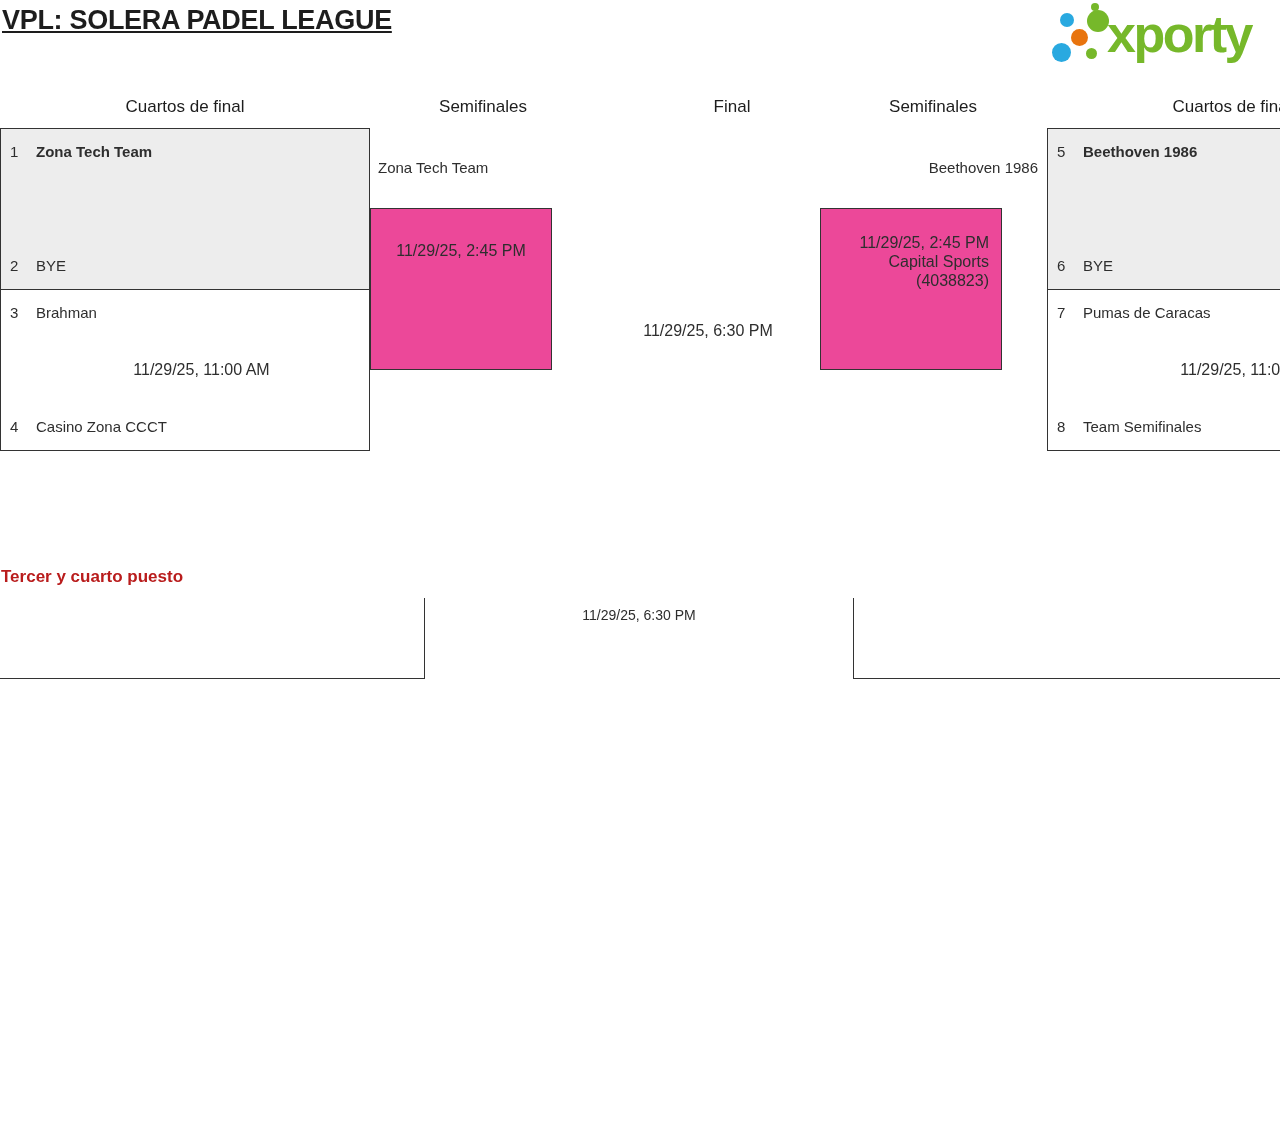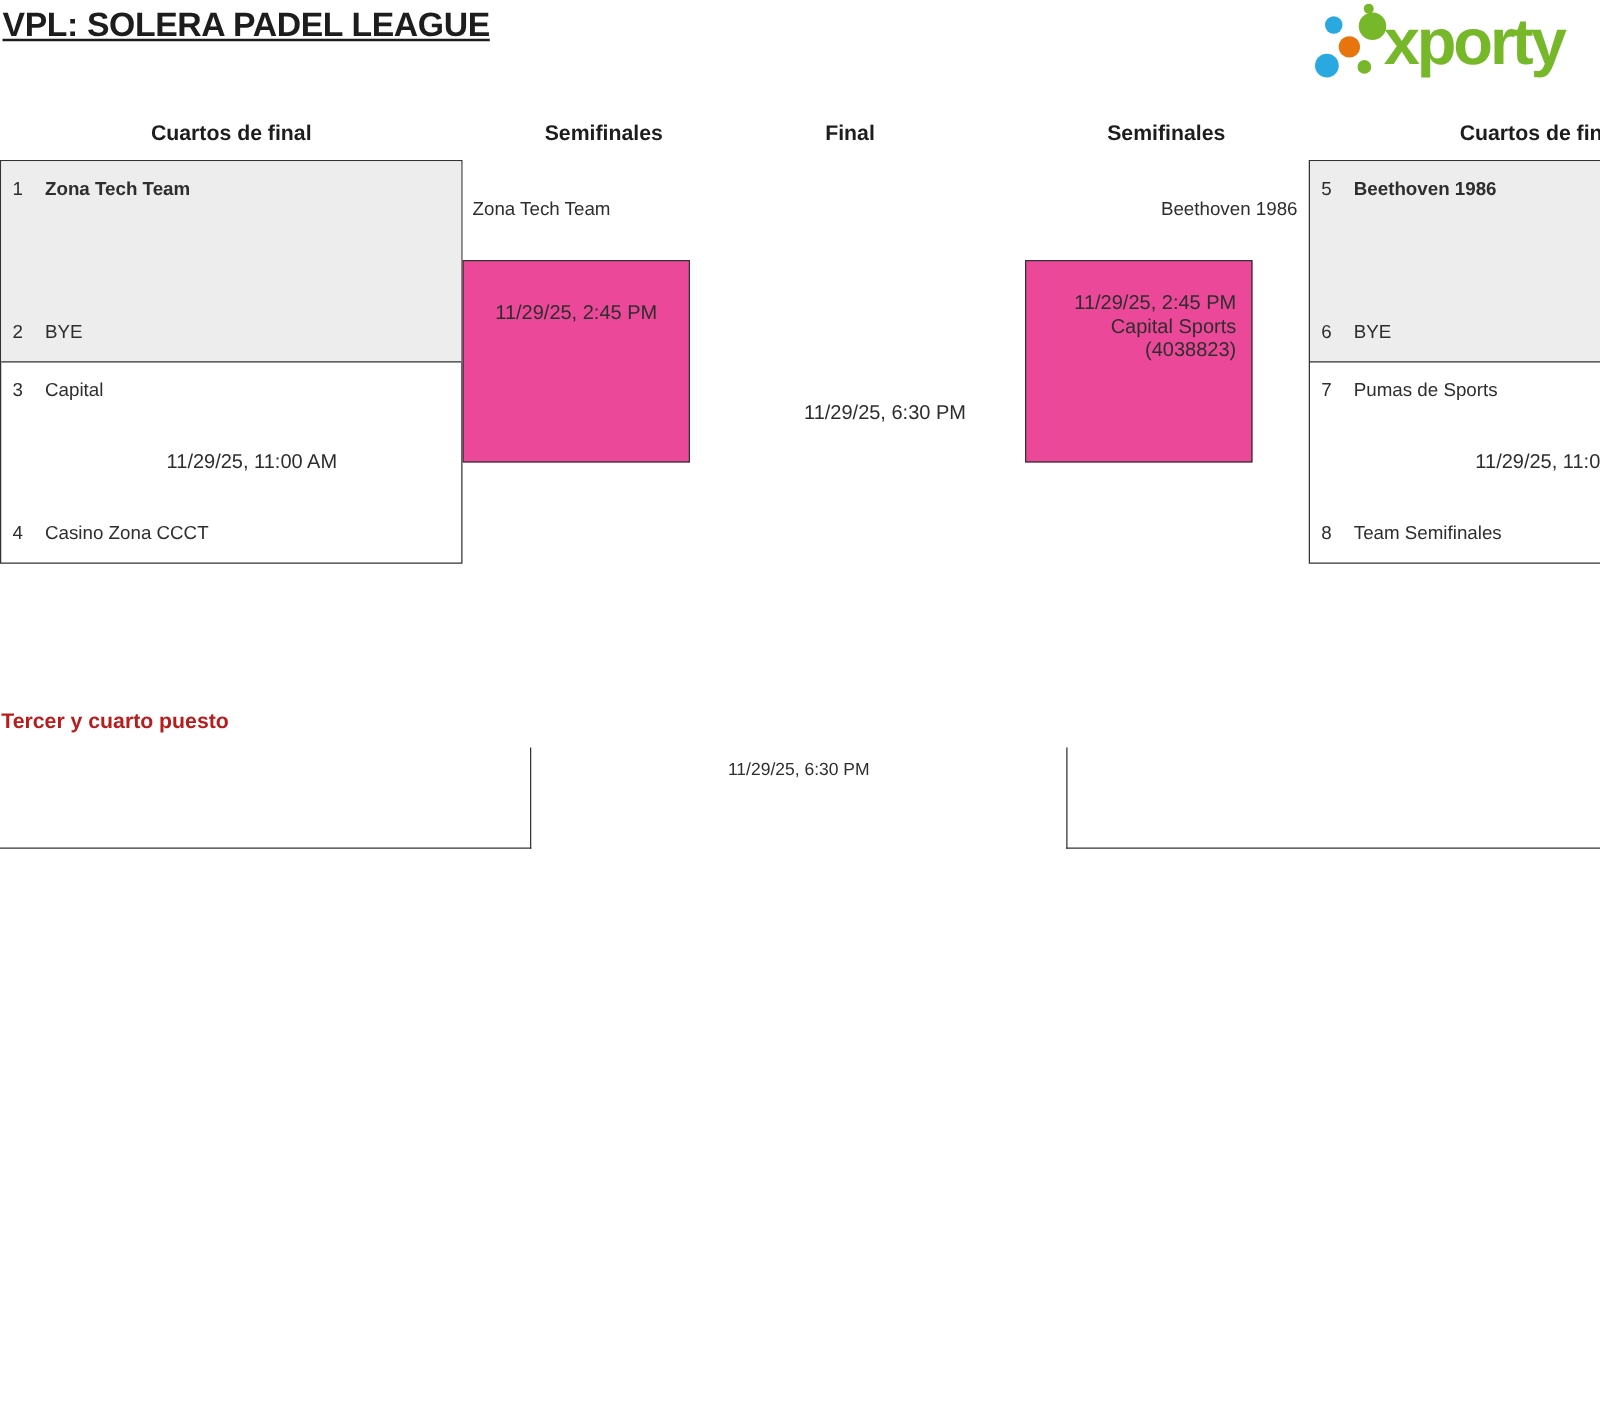--- a/index.html
+++ b/index.html
@@ -10,21 +10,21 @@
 
   
   .page-title { left:2px; top:4px; font-size:27px; line-height:33px; font-weight:700; color:#1d1d1d; letter-spacing:-0.3px;text-decoration:underline; }
 
   
   .logo { left:1045px; top:0; width:235px; height:80px; }
   .logo .dot { position:absolute; border-radius:50%; }
   .logo .wordmark { position:absolute; left:62px; top:-6px; font-size:52px; font-weight:700; letter-spacing:-2.5px; color:#76b82a; line-height:80px; }
 
   
-  .round-header { top:97px; font-size:17px; font-weight:700; color:#1d1d1d; text-align:center; }
+  .round-header { top:97px; font-size:17px; font-weight:400; color:#1d1d1d; text-align:center; }
 
   
   .qf-box { top:128px; width:370px; height:323px; border:1px solid #333333; display:flex; flex-direction:column; background:#ffffff; }
   .qf-half { flex:1 1 0; display:flex; flex-direction:column; justify-content:space-between; padding:14px 0 15px 0; }
   .qf-half.decided { background:#ededed; border-bottom:1px solid #333333; }
   .team-row { display:flex; align-items:center; padding:0 9px; font-size:15px; }
   .seed { width:17px; flex:none; font-weight:400; }
   .team-name { margin-left:9px; }
   .team-name.winner { font-weight:700; }
   .match-date { text-align:center; font-size:16px;padding-left:33px; }
@@ -56,39 +56,39 @@
   <span class="dot" style="left:15px;top:13px;width:14px;height:14px;background:#29a9e0;"></span>
   <span class="dot" style="left:42px;top:10px;width:22px;height:22px;background:#76b82a;"></span>
   <span class="dot" style="left:26px;top:29px;width:17px;height:17px;background:#e8740e;"></span>
   <span class="dot" style="left:7px;top:43px;width:19px;height:19px;background:#29a9e0;"></span>
   <span class="dot" style="left:41px;top:48px;width:11px;height:11px;background:#76b82a;"></span>
   <span class="wordmark">xporty</span>
 </div>
 
 <div class="abs round-header" style="left:0;width:370px;">Cuartos de final</div>
 <div class="abs round-header" style="left:370px;width:226px;">Semifinales</div>
-<div class="abs round-header" style="left:568px;width:224px;">Final</div>
+<div class="abs round-header" style="left:620px;width:224px;">Final</div>
 <div class="abs round-header" style="left:820px;width:226px;">Semifinales</div>
 <div class="abs round-header" style="left:1047px;width:370px;">Cuartos de final</div>
 
 <div class="abs qf-box" style="left:0;">
   <div class="qf-half decided">
     <div class="team-row">
       <span class="seed">1</span>
       <span class="team-name winner">Zona Tech Team</span>
     </div>
     <div class="team-row">
       <span class="seed">2</span>
       <span class="team-name">BYE</span>
     </div>
   </div>
   <div class="qf-half">
     <div class="team-row">
       <span class="seed">3</span>
-      <span class="team-name">Capital</span>
+      <span class="team-name">Brahman</span>
     </div>
     <div class="match-date">11/29/25, 11:00 AM</div>
     <div class="team-row">
       <span class="seed">4</span>
       <span class="team-name">Casino Zona CCCT</span>
     </div>
   </div>
 </div>
 
 <div class="abs sf-label" style="left:378px;">Zona Tech Team</div>
@@ -110,21 +110,21 @@
       <span class="team-name winner">Beethoven 1986</span>
     </div>
     <div class="team-row">
       <span class="seed">6</span>
       <span class="team-name">BYE</span>
     </div>
   </div>
   <div class="qf-half">
     <div class="team-row">
       <span class="seed">7</span>
-      <span class="team-name">Pumas de Sports</span>
+      <span class="team-name">Pumas de Caracas</span>
     </div>
     <div class="match-date">11/29/25, 11:00 AM</div>
     <div class="team-row">
       <span class="seed">8</span>
       <span class="team-name">Team Semifinales</span>
     </div>
   </div>
 </div>
 
 <div class="abs third-title">Tercer y cuarto puesto</div>

